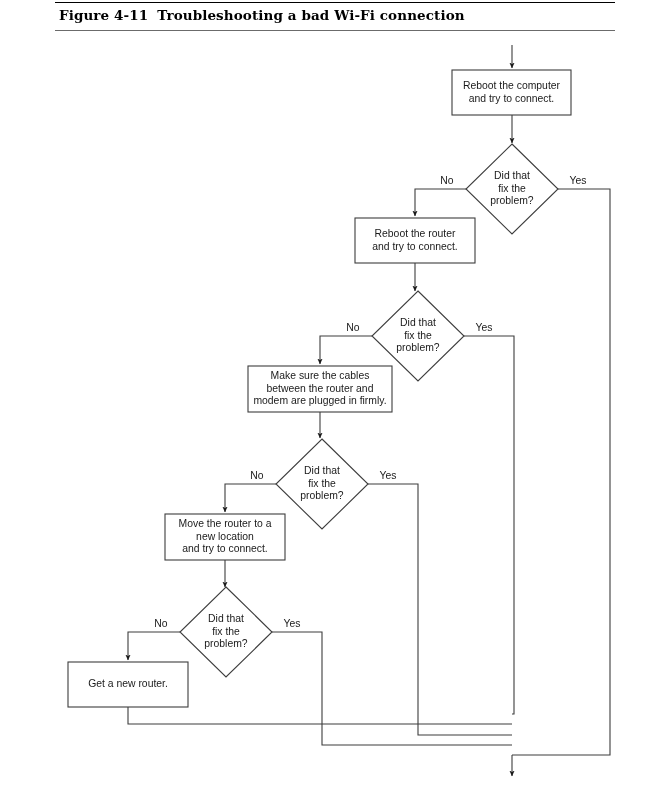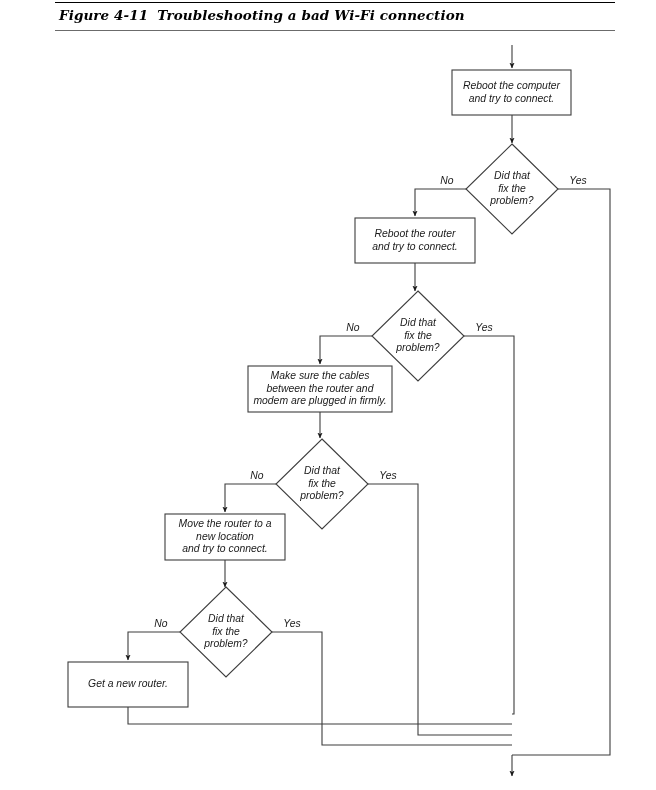--- a/index.html
+++ b/index.html
@@ -12,21 +12,20 @@
     height: 790px;
     font-family: "Liberation Sans", sans-serif;
     color: #000000;
     overflow: hidden;
     position: relative;
   }
   #figure-page {
     position: relative;
     width: 655px;
     height: 790px;
-    font-style: italic;
   }
   .caption-block {
     position: absolute;
     left: 55px;
     top: 2px;
     width: 560px;
   }
   .caption-rule {
     width: 100%;
     height: 1px;

